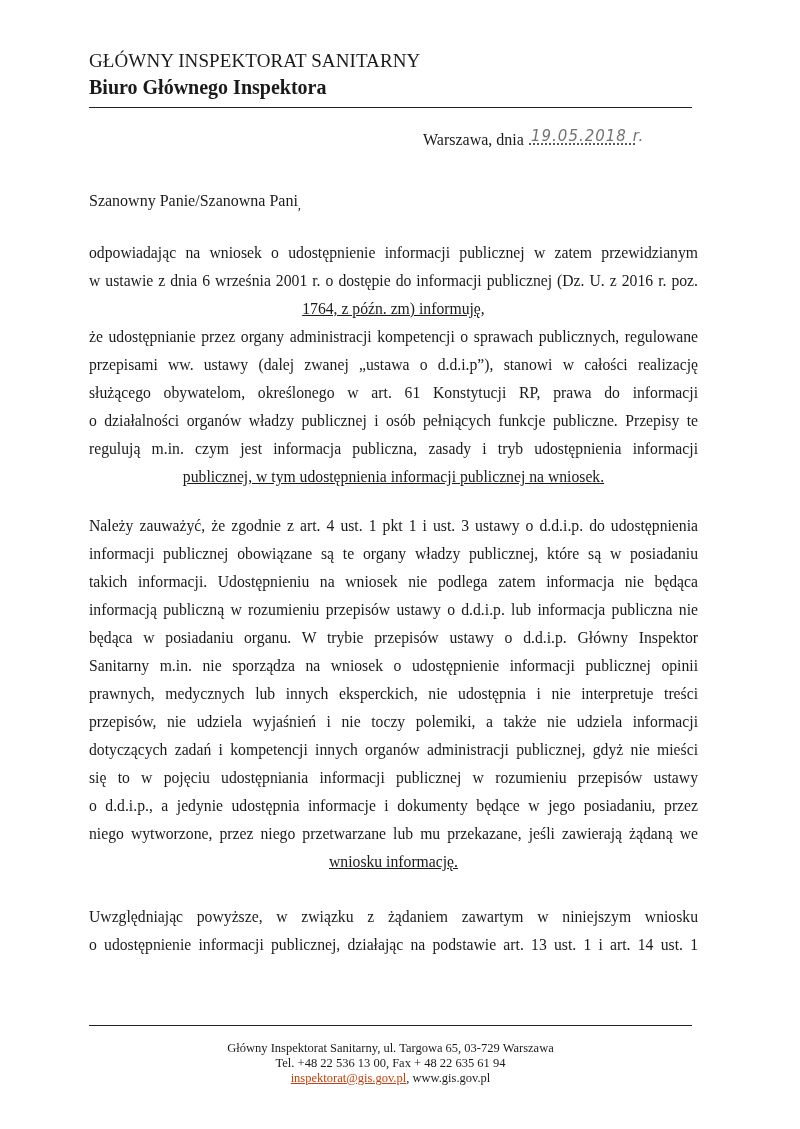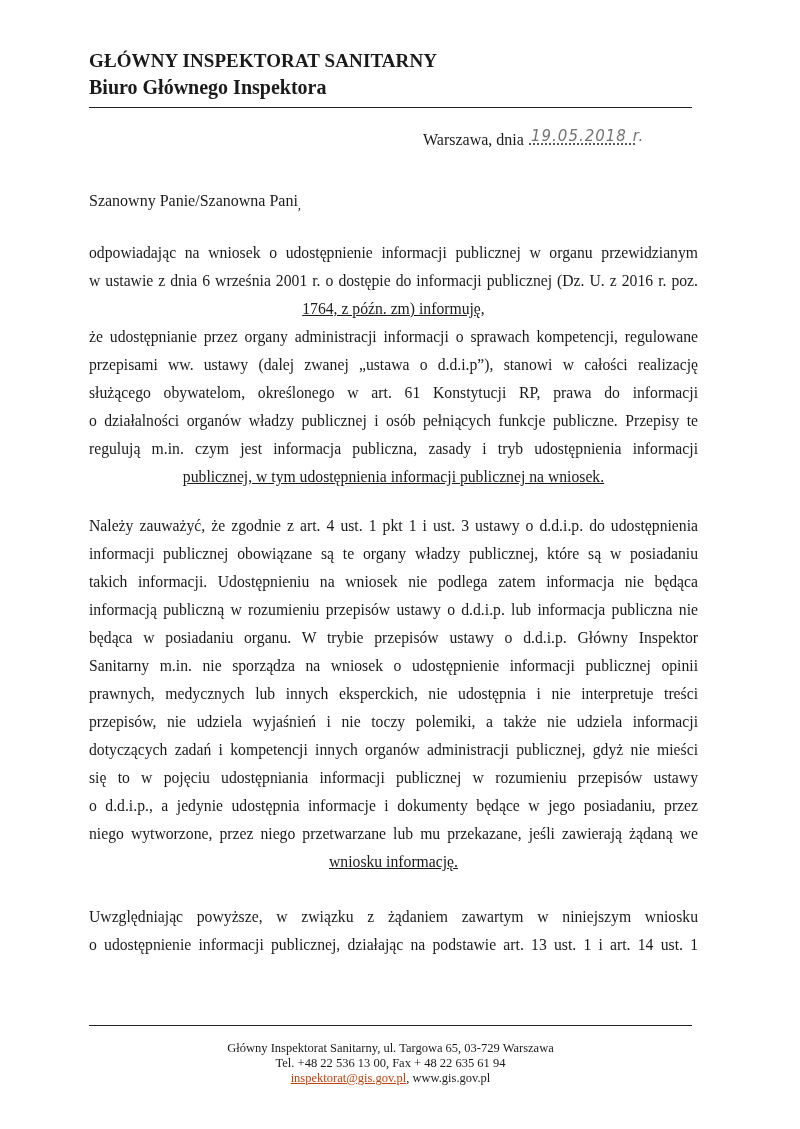--- a/index.html
+++ b/index.html
@@ -1,21 +1,21 @@
 <!DOCTYPE html>
 <html><head>
 <meta charset="utf-8">
 <style>
   html, body { margin: 0; padding: 0; background: #ffffff; }
   body {
     width: 800px; height: 1129px; position: relative; overflow: hidden;
     font-family: "Liberation Serif", "DejaVu Serif", serif; color: #1a1a1a;
   }
   .abs { position: absolute; }
-  .org-title { left: 89px; top: 50px; font-size: 19px; font-weight: bold; letter-spacing: 0.1px; }
+  .org-title { left: 89px; top: 50px; font-size: 19px; font-weight: normal; letter-spacing: 0.1px; }
   .org-sub { left: 89px; top: 76px; font-size: 20px; font-weight: bold; }
   .rule-top { left: 89px; top: 107px; width: 603px; height: 0; border-top: 1.5px solid #222; }
   .date-line { left: 423px; top: 131px; font-size: 16px; white-space: nowrap; }
   .date-dots { letter-spacing: 0; }
   .handwritten {
     position: absolute; left: 108px; top: -4px; font-family: "DejaVu Sans", sans-serif;
     font-style: italic; font-size: 15px; color: #737373; letter-spacing: 1px; white-space: nowrap;
   }
   .salutation { left: 89px; top: 192px; font-size: 16px; }
   .salutation .mark { font-style: italic; font-size: 13px; position: relative; top: 3px; }
@@ -42,24 +42,24 @@
   <span>Warszawa, dnia</span>
   <span class="date-dots">...........................</span>
   <span class="handwritten">19.05.2018 r.</span>
 </div>
 
 <div class="abs salutation">
   <span>Szanowny Panie/Szanowna Pani</span><span class="mark">,</span>
 </div>
 
 <div class="abs body-text p1">
-  <span class="p-line">odpowiadając na wniosek o udostępnienie informacji publicznej w organu przewidzianym</span>
+  <span class="p-line">odpowiadając na wniosek o udostępnienie informacji publicznej w zatem przewidzianym</span>
   <span class="p-line">w ustawie z dnia 6 września 2001 r. o dostępie do informacji publicznej (Dz. U. z 2016 r. poz.</span>
   <span class="p-last">1764, z późn. zm) informuję,</span>
-  <span class="p-line">że udostępnianie przez organy administracji informacji o sprawach kompetencji, regulowane</span>
+  <span class="p-line">że udostępnianie przez organy administracji kompetencji o sprawach publicznych, regulowane</span>
   <span class="p-line">przepisami ww. ustawy (dalej zwanej „ustawa o d.d.i.p”), stanowi w całości realizację</span>
   <span class="p-line">służącego obywatelom, określonego w art. 61 Konstytucji RP, prawa do informacji</span>
   <span class="p-line">o działalności organów władzy publicznej i osób pełniących funkcje publiczne. Przepisy te</span>
   <span class="p-line">regulują m.in. czym jest informacja publiczna, zasady i tryb udostępnienia informacji</span>
   <span class="p-last">publicznej, w tym udostępnienia informacji publicznej na wniosek.</span>
 </div>
 
 <div class="abs body-text p2">
   <span class="p-line">Należy zauważyć, że zgodnie z art. 4 ust. 1 pkt 1 i ust. 3 ustawy o d.d.i.p. do udostępnienia</span>
   <span class="p-line">informacji publicznej obowiązane są te organy władzy publicznej, które są w posiadaniu</span>

